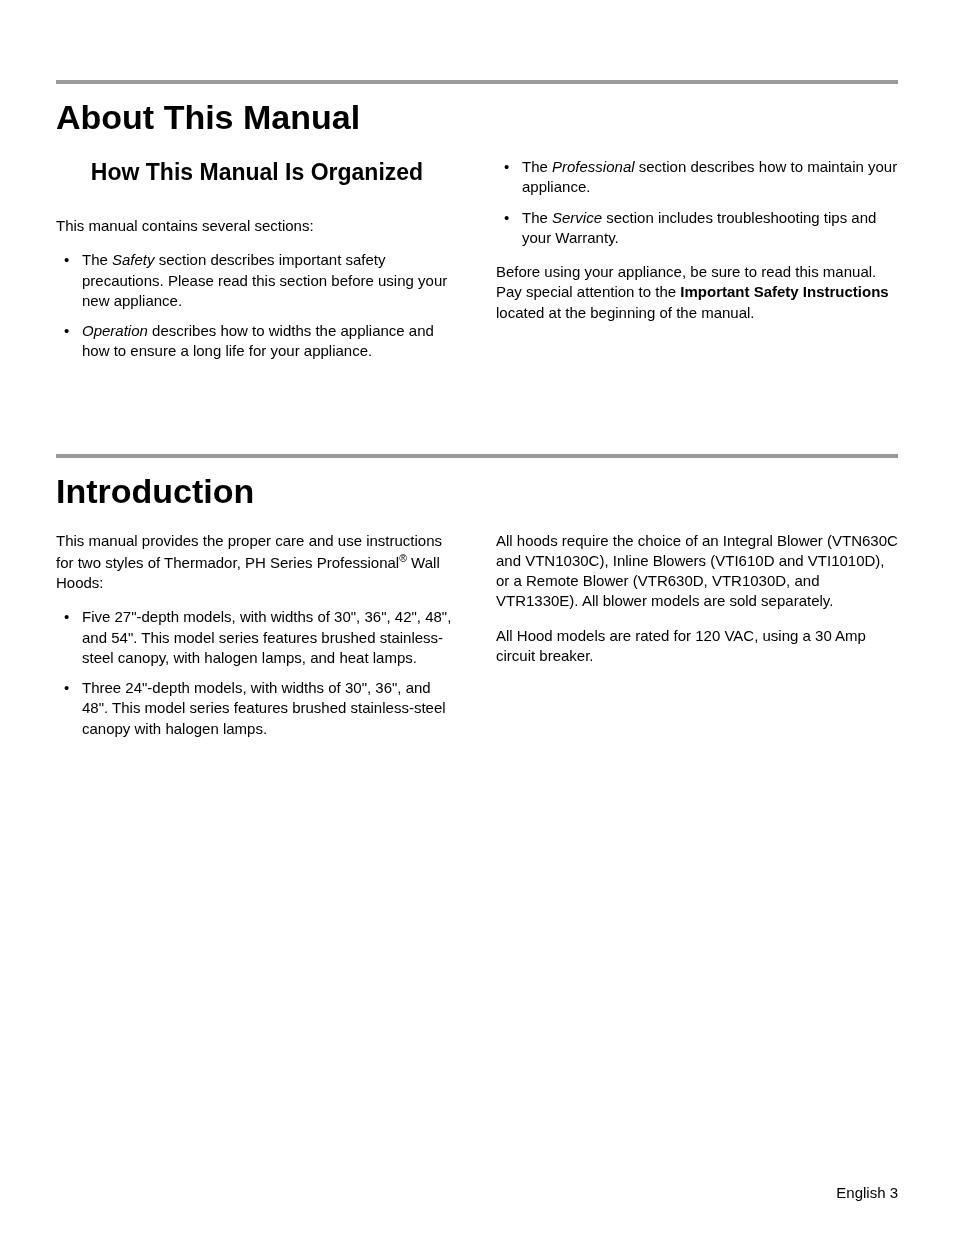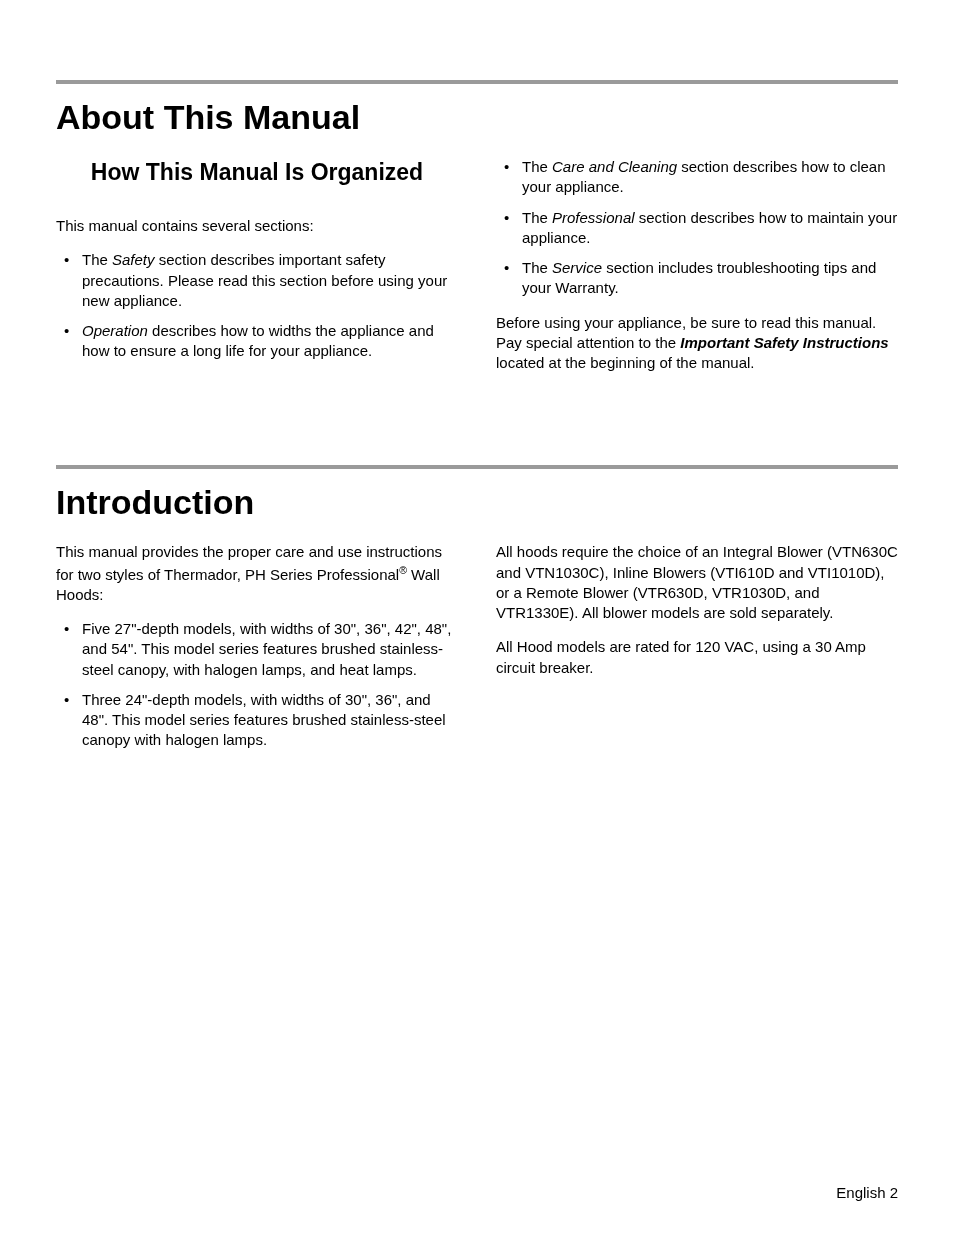--- a/index.html
+++ b/index.html
@@ -44,21 +44,21 @@
       padding-left: 26px;
       margin-bottom: 10px;
     }
     ul li::before {
       content: "•";
       position: absolute;
       left: 8px;
       top: 0;
     }
     .italic { font-style: italic; }
-    .bold-italic { font-style: italic; font-weight: bold; }
+    .bold-italic { font-weight: bold; }
     sup { font-size: 0.7em; vertical-align: super; }
     .section-gap { height: 78px; }
     .footer {
       position: absolute;
       bottom: 34px;
       right: 56px;
       font-size: 15px;
     }
   </style>
 </head>
@@ -71,21 +71,20 @@
   <div class="col">
     <h2>How This Manual Is Organized</h2>
     <p>This manual contains several sections:</p>
     <ul>
       <li><span>The </span><span class="italic">Safety</span><span> section describes important safety precautions. Please read this section before using your new appliance.</span></li>
       <li><span></span><span class="italic">Operation</span><span> describes how to widths the appliance and how to ensure a long life for your appliance.</span></li>
     </ul>
   </div>
   <div class="col">
     <ul>
-      <li><span>The </span><span class="italic">Care and Cleaning</span><span> section describes how to clean your appliance.</span></li>
       <li><span>The </span><span class="italic">Professional</span><span> section describes how to maintain your appliance.</span></li>
       <li><span>The </span><span class="italic">Service</span><span> section includes troubleshooting tips and your Warranty.</span></li>
     </ul>
     <p><span>Before using your appliance, be sure to read this manual. Pay special attention to the </span><span class="bold-italic">Important Safety Instructions</span><span> located at the beginning of the manual.</span></p>
   </div>
 </div>
 
 <div class="section-gap"></div>
 
 <hr class="rule">
@@ -98,13 +97,13 @@
       <li>Five 27"-depth models, with widths of 30", 36", 42", 48", and 54". This model series features brushed stainless-steel canopy, with halogen lamps, and heat lamps.</li>
       <li>Three 24"-depth models, with widths of 30", 36", and 48". This model series features brushed stainless-steel canopy with halogen lamps.</li>
     </ul>
   </div>
   <div class="col">
     <p>All hoods require the choice of an Integral Blower (VTN630C and VTN1030C), Inline Blowers (VTI610D and VTI1010D), or a Remote Blower (VTR630D, VTR1030D, and VTR1330E). All blower models are sold separately.</p>
     <p>All Hood models are rated for 120 VAC, using a 30 Amp circuit breaker.</p>
   </div>
 </div>
 
-<div class="footer">English 2</div>
+<div class="footer">English 3</div>
 
 </body></html>

